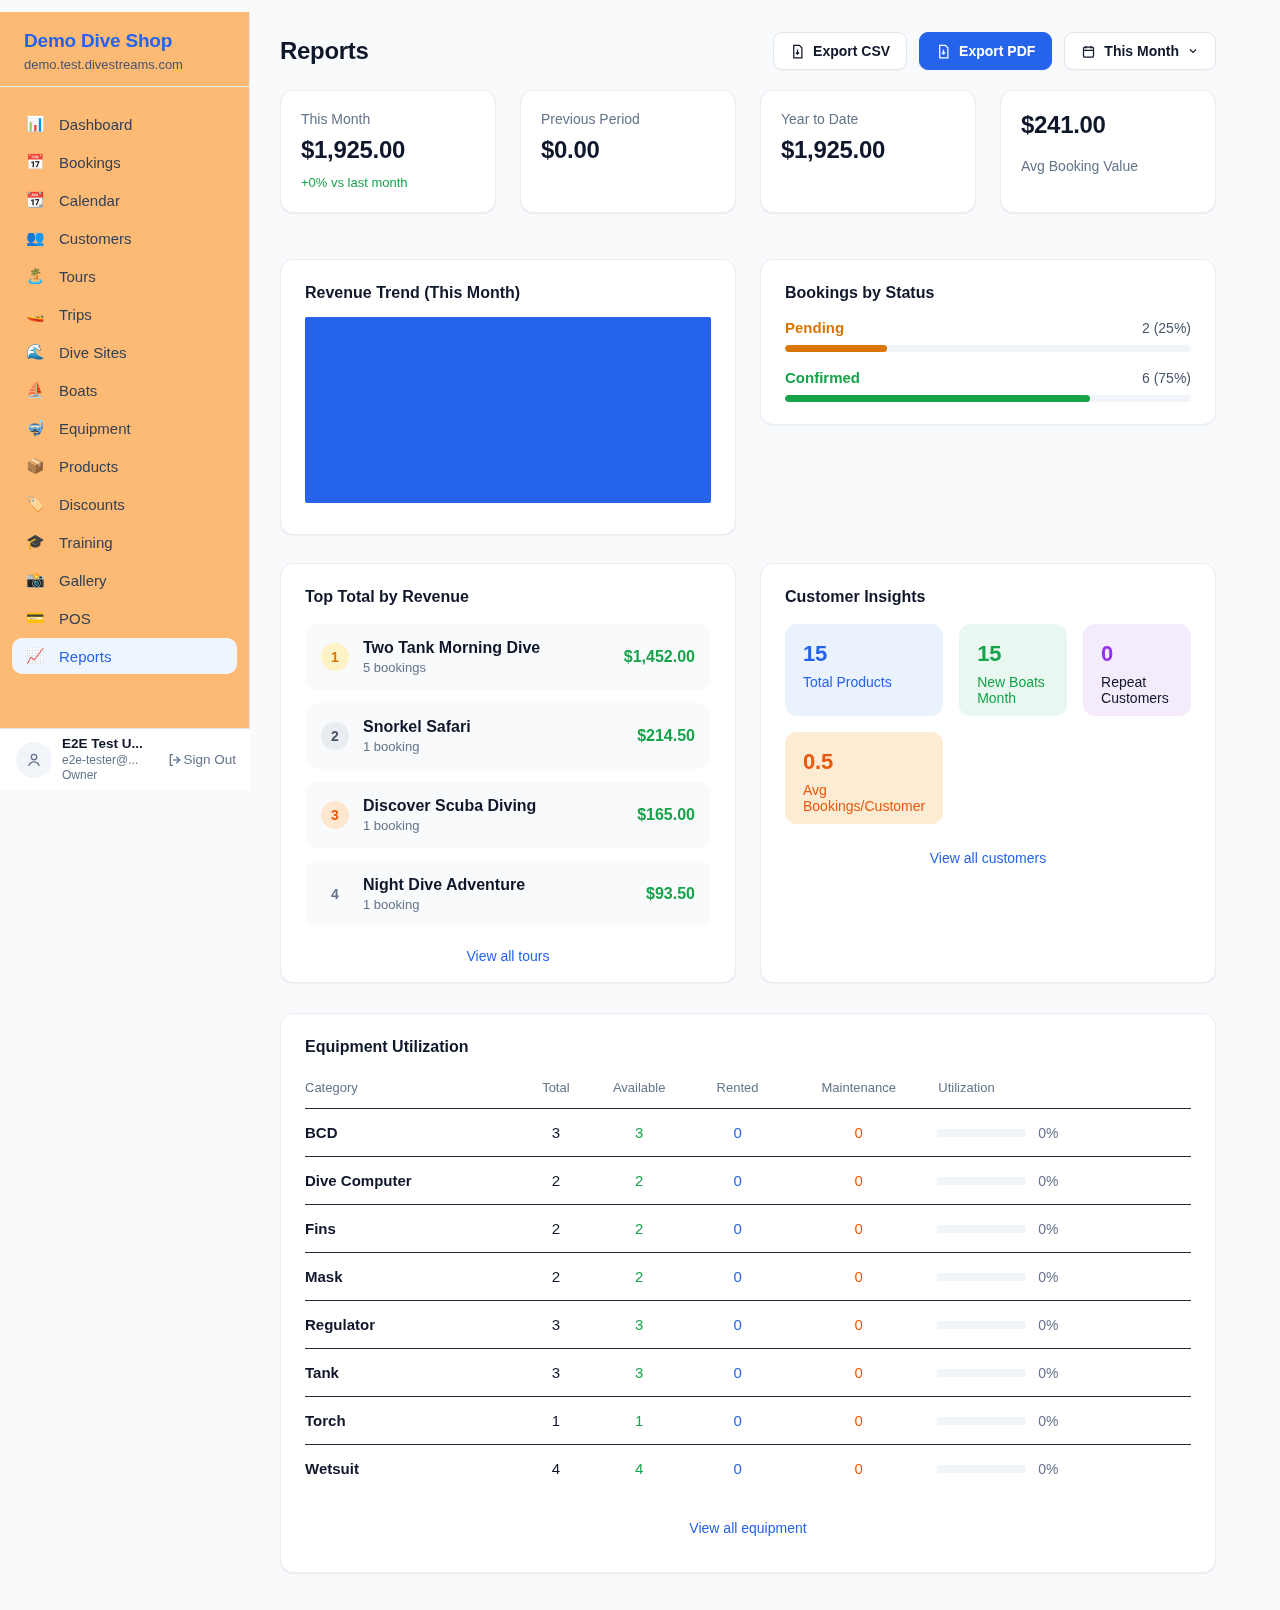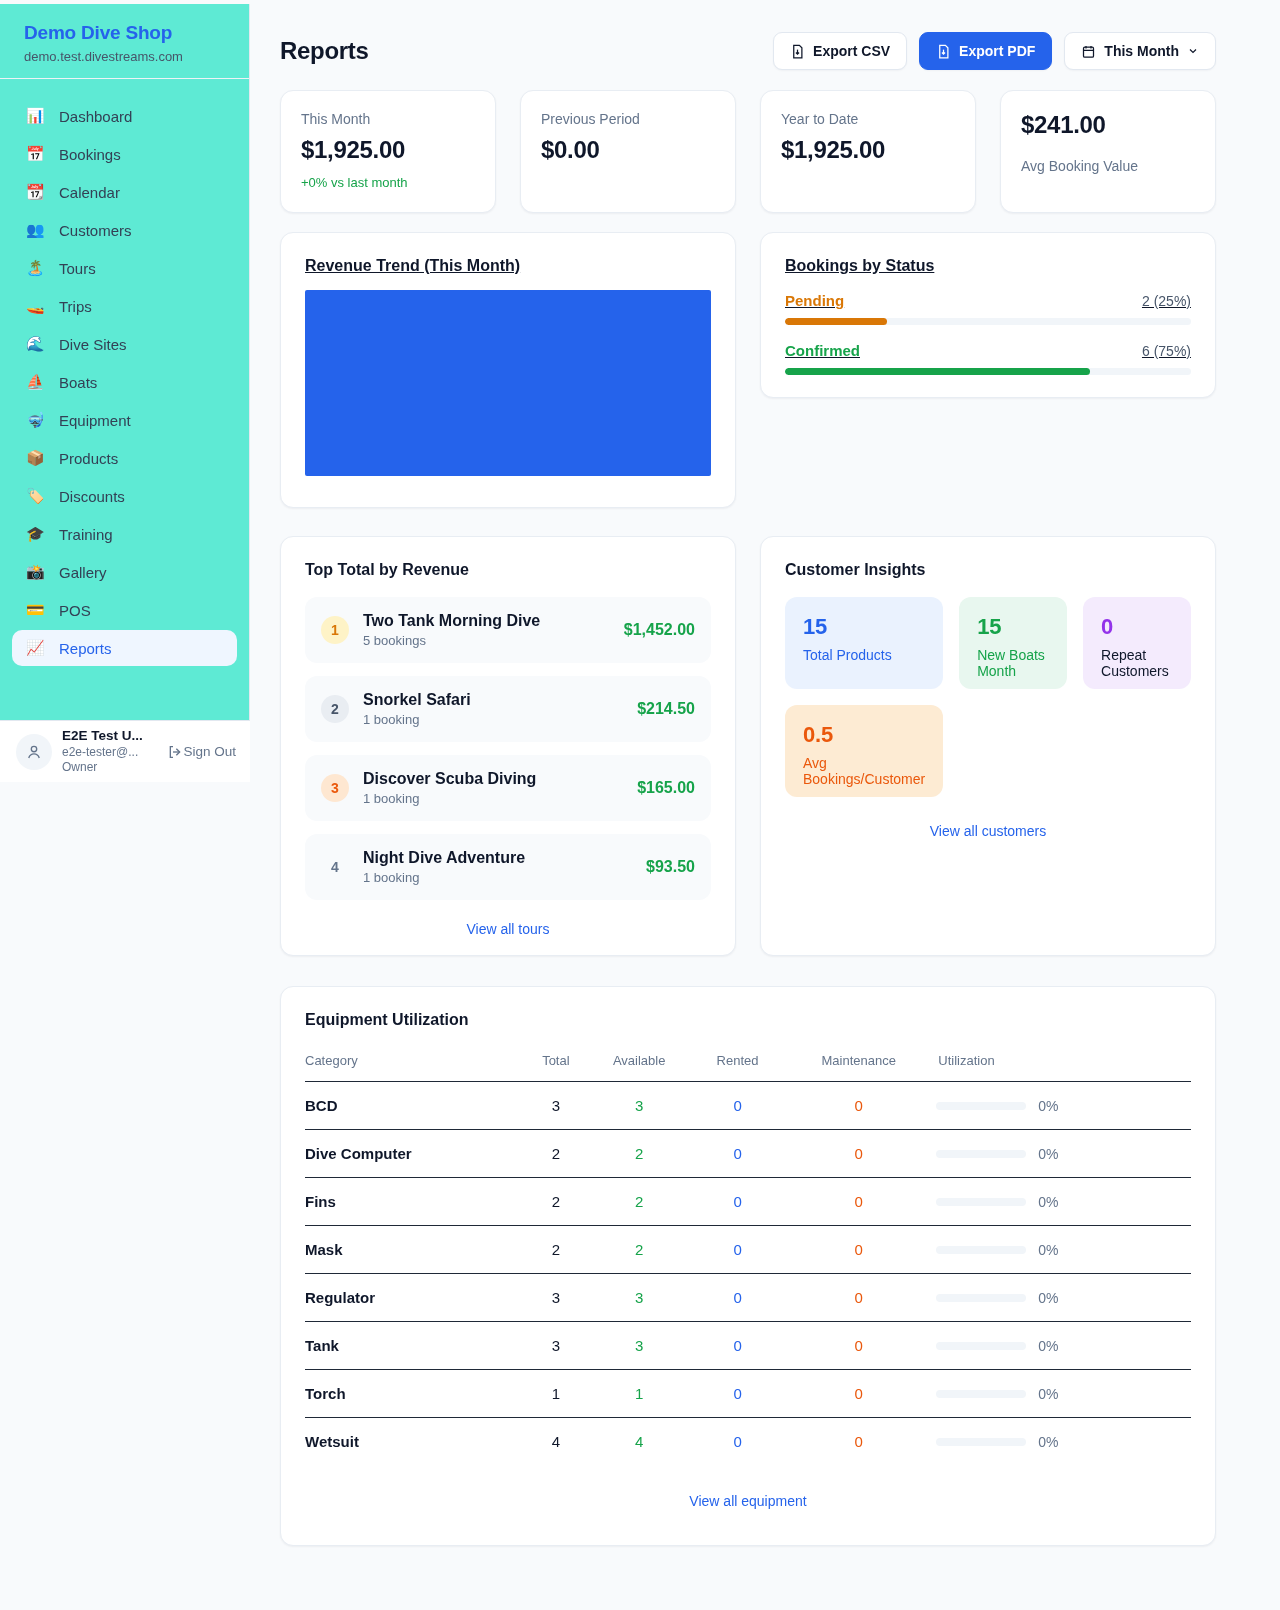--- a/index.html
+++ b/index.html
@@ -5,22 +5,22 @@
   * { margin:0; padding:0; box-sizing:border-box; }
   html,body { width:1280px; height:1610px; }
   body {
     position:relative;
     background:#f8fafc;
     font-family:"Liberation Sans","DejaVu Sans",sans-serif;
     color:#0f172a;
   }
   
   .sidebar {
-    position:absolute; left:0; top:4px; width:250px; height:778px;
-    background:#5eead4; border-right:1px solid #e2e8f0;
+    position:absolute; left:0; top:12px; width:250px; height:778px;
+    background:#fdba74; border-right:1px solid #e2e8f0;
   }
   .brand { padding:18px 24px 14px; border-bottom:1px solid #eef2f6; }
   .brand-name { color:#2563eb; font-size:19px; font-weight:bold; letter-spacing:-0.2px; }
   .brand-domain { color:#475569; font-size:13px; margin-top:5px; }
   .nav { padding:19px 12px 0; }
   .nav-item {
     display:flex; align-items:center; gap:13px;
     padding:9px 14px; margin-bottom:2px; border-radius:10px;
     font-size:15px; color:#334155; cursor:pointer;
   }
@@ -62,21 +62,21 @@
   }
   .card-title { font-size:16px; font-weight:bold; color:#0f172a; }
   .stats-row { display:grid; grid-template-columns:repeat(4,1fr); gap:24px; margin-top:20px; }
   .stat-card { padding:20px; height:123px; }
   .stat-label { font-size:14px; color:#64748b; }
   .stat-value { font-size:24px; font-weight:800; color:#0f172a; margin-top:9px; letter-spacing:-0.3px; }
   .stat-note { font-size:13px; color:#16a34a; margin-top:11px; }
   .stat-card.value-first .stat-value { margin-top:0; }
   .stat-card.value-first .stat-label { margin-top:19px; }
   .two-col { display:grid; grid-template-columns:1fr 1fr; gap:24px; align-items:start; }
-  .row-2 { margin-top:19px;text-decoration:underline; }
+  .row-2 { margin-top:46px; }
   .row-3 { margin-top:28px; }
   .chart-card { padding:24px; height:276px; }
   .chart-block { margin-top:15px; height:186px; border-radius:2px; }
   .status-card { padding:24px 24px 22px; }
   .status-item { margin-top:17px; }
   .status-head { display:flex; justify-content:space-between; align-items:baseline; }
   .status-label { font-size:15px; font-weight:600; }
   .status-value { font-size:14px; color:#475569; }
   .status-track { margin-top:9px; height:7px; border-radius:4px; background:#f1f5f9; overflow:hidden; }
   .status-fill { height:100%; border-radius:4px; }

